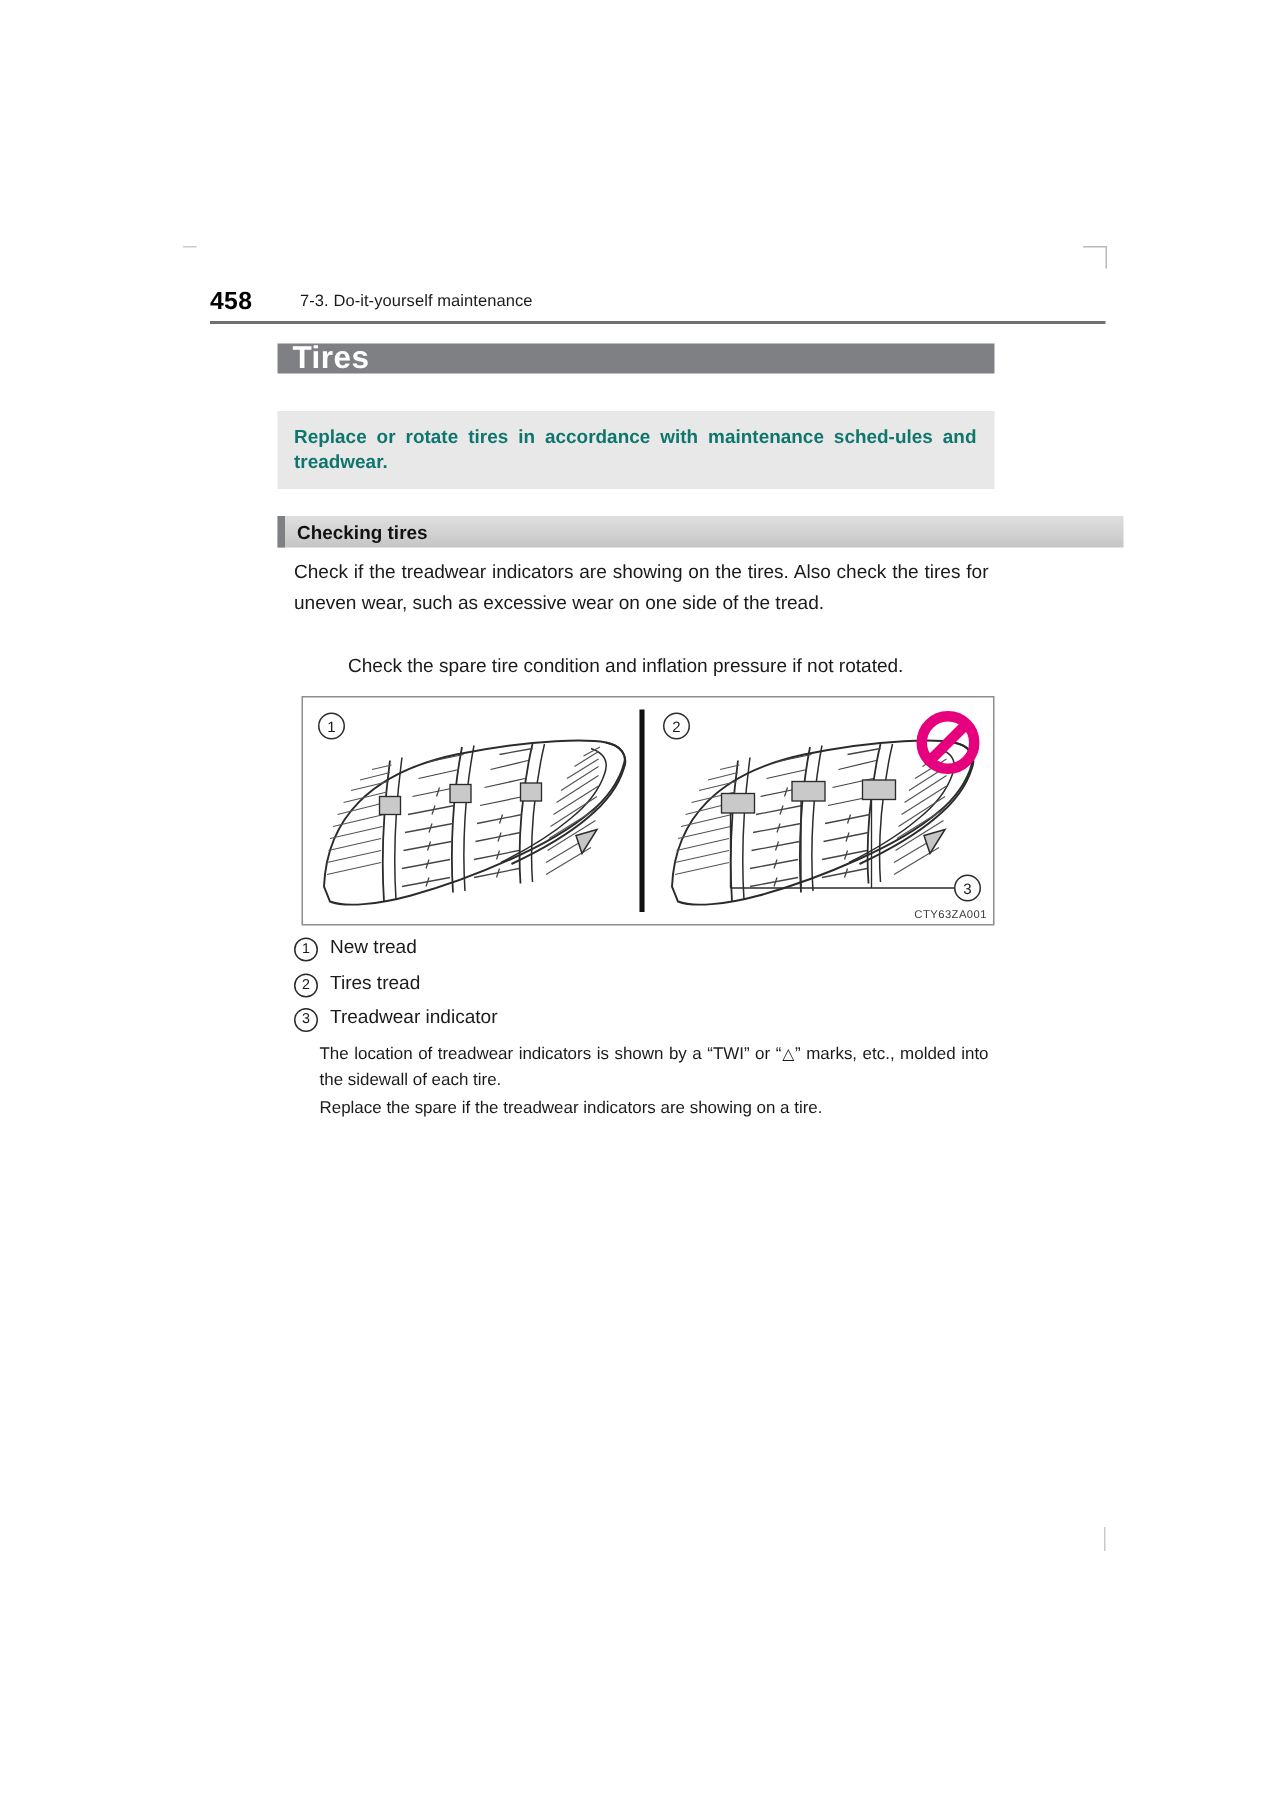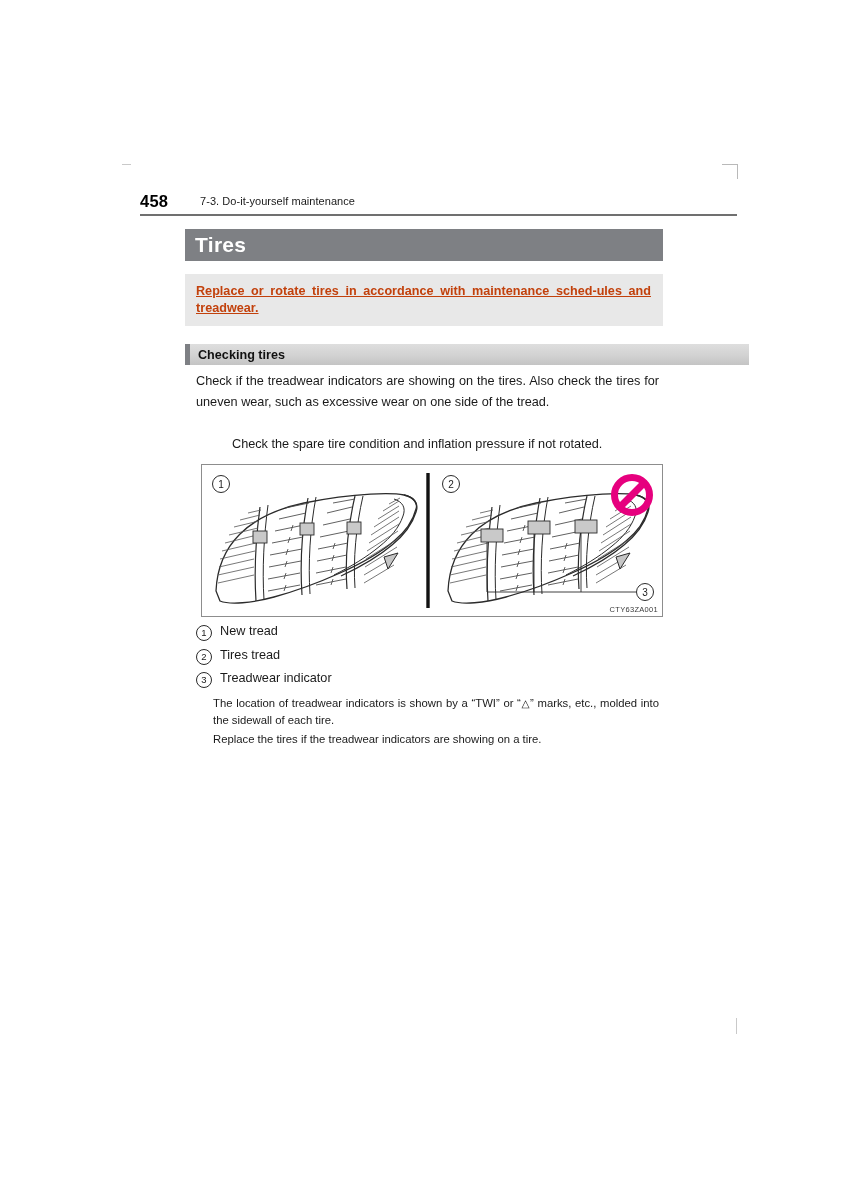--- a/index.html
+++ b/index.html
@@ -62,21 +62,21 @@
     height: 2px;
     background: #707070;
   }
 
   
   .title-bar {
     position: absolute;
     top: 229px;
     left: 185px;
     width: 478px;
-    height: 32px;
+    height: 20px;
     background: #7e8084;
     display: flex;
     align-items: center;
   }
   .title-bar-text {
     color: #ffffff;
     font-size: 21px;
     font-weight: bold;
     letter-spacing: 0.3px;
     padding-left: 10px;
@@ -92,22 +92,21 @@
     background: #e8e8e8;
     box-sizing: border-box;
     padding: 9px 12px 9px 11px;
   }
   .lead-text {
     font-size: 12.6px;
     font-weight: bold;
     line-height: 17px;
     letter-spacing: 0.02px;
     text-align: justify;
-    color: #c2410c;
-    text-decoration: underline;
+    color: #0f766e;
   }
 
   
   .subhead {
     position: absolute;
     top: 344px;
     left: 185px;
     width: 564px;
     height: 21px;
     background: linear-gradient(to bottom, #dedede 0%, #d2d2d2 55%, #c4c4c4 100%);
@@ -381,13 +380,13 @@
   </div>
   <div class="legend-item">
     <div class="legend-marker">3</div>
     <div class="legend-label">Treadwear indicator</div>
   </div>
 </div>
 
 <div class="note n1">
   <span>The location of treadwear indicators is shown by a “TWI” or “</span><span class="tri-glyph">△</span><span>” marks, etc., molded into the sidewall of each tire.</span>
 </div>
-<div class="note n2">Replace the tires if the treadwear indicators are showing on a tire.</div>
+<div class="note n2">Replace the spare if the treadwear indicators are showing on a tire.</div>
 
 </body></html>

